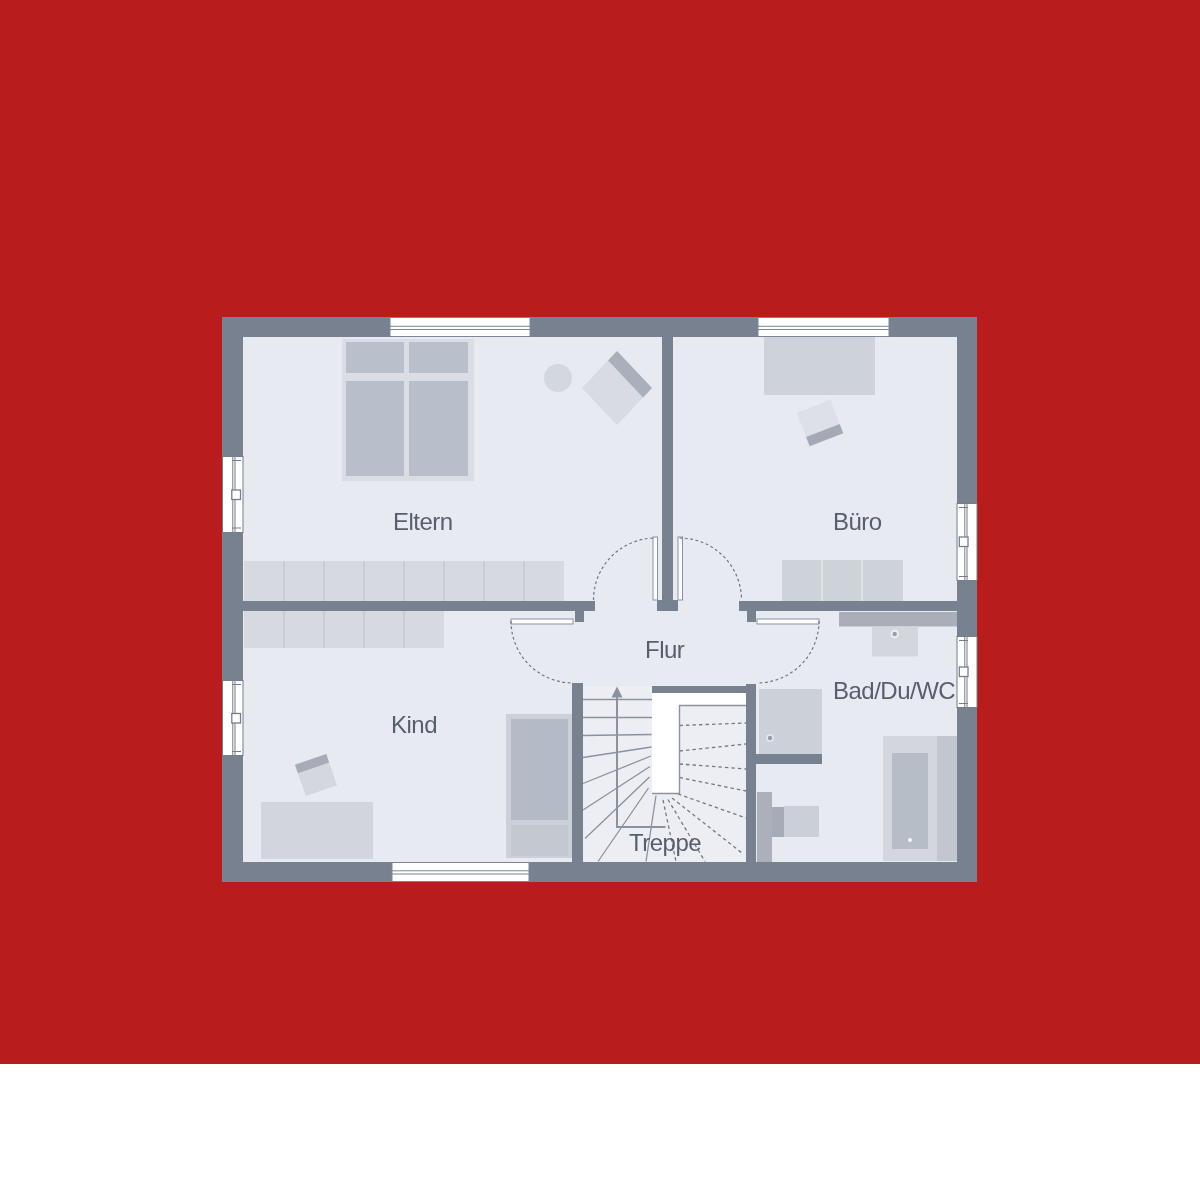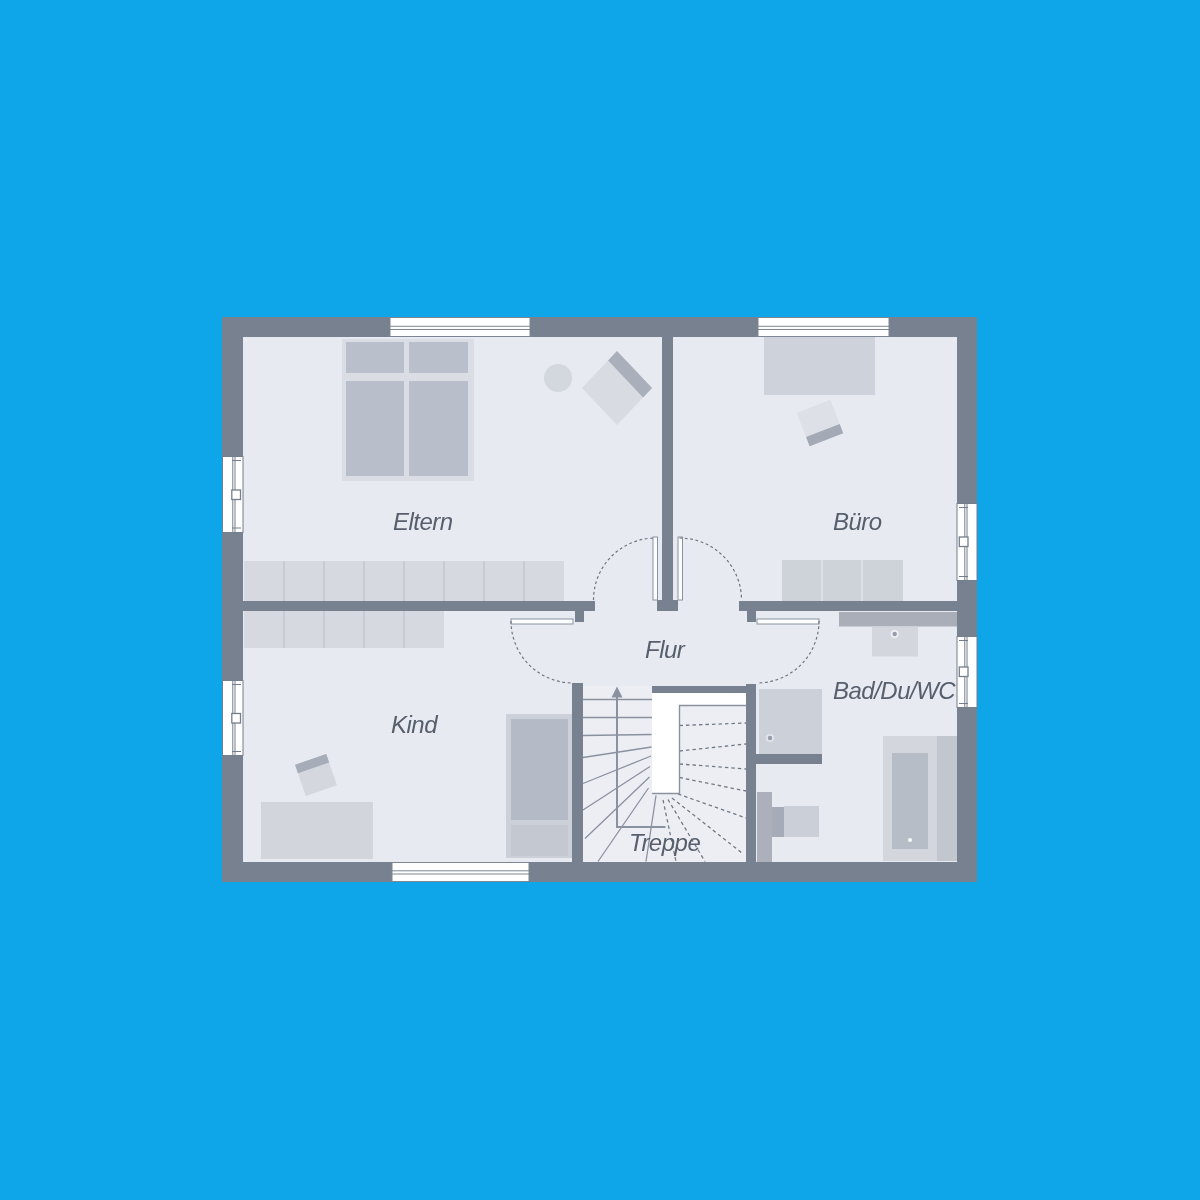--- a/index.html
+++ b/index.html
@@ -1,17 +1,17 @@
 <!DOCTYPE html>
 <html><head>
 <meta charset="utf-8">
 <style>
   html,body{margin:0;padding:0;background:#ffffff;}
-  .page{position:relative;width:1200px;height:1200px;background:#0ea5e9;overflow:hidden;
-        font-family:"Liberation Sans", sans-serif;font-style:italic;}
+  .page{position:relative;width:1200px;height:1064px;background:#b91c1c;overflow:hidden;
+        font-family:"Liberation Sans", sans-serif;}
   svg{position:absolute;left:0;top:0;}
   text{font-family:"Liberation Sans", sans-serif;fill:#575f6d;font-size:24px;letter-spacing:-0.5px;}
 </style>
 </head>
 <body>
 <div class="page">
 <svg width="1200" height="1200" viewBox="0 0 1200 1200" style="filter:opacity(0.999)">
 
   <rect x="243" y="337" width="714" height="525" fill="#e8eaf1"></rect>
 

